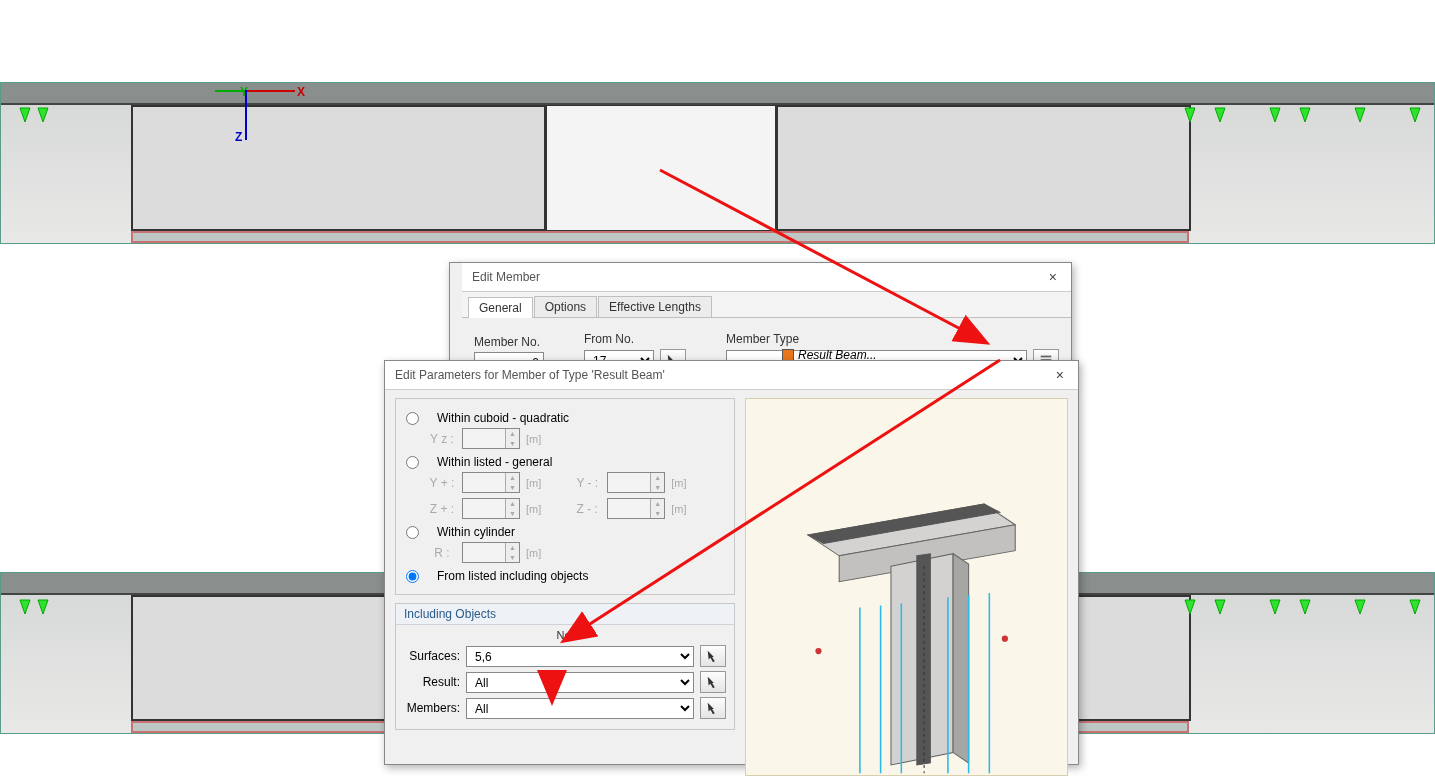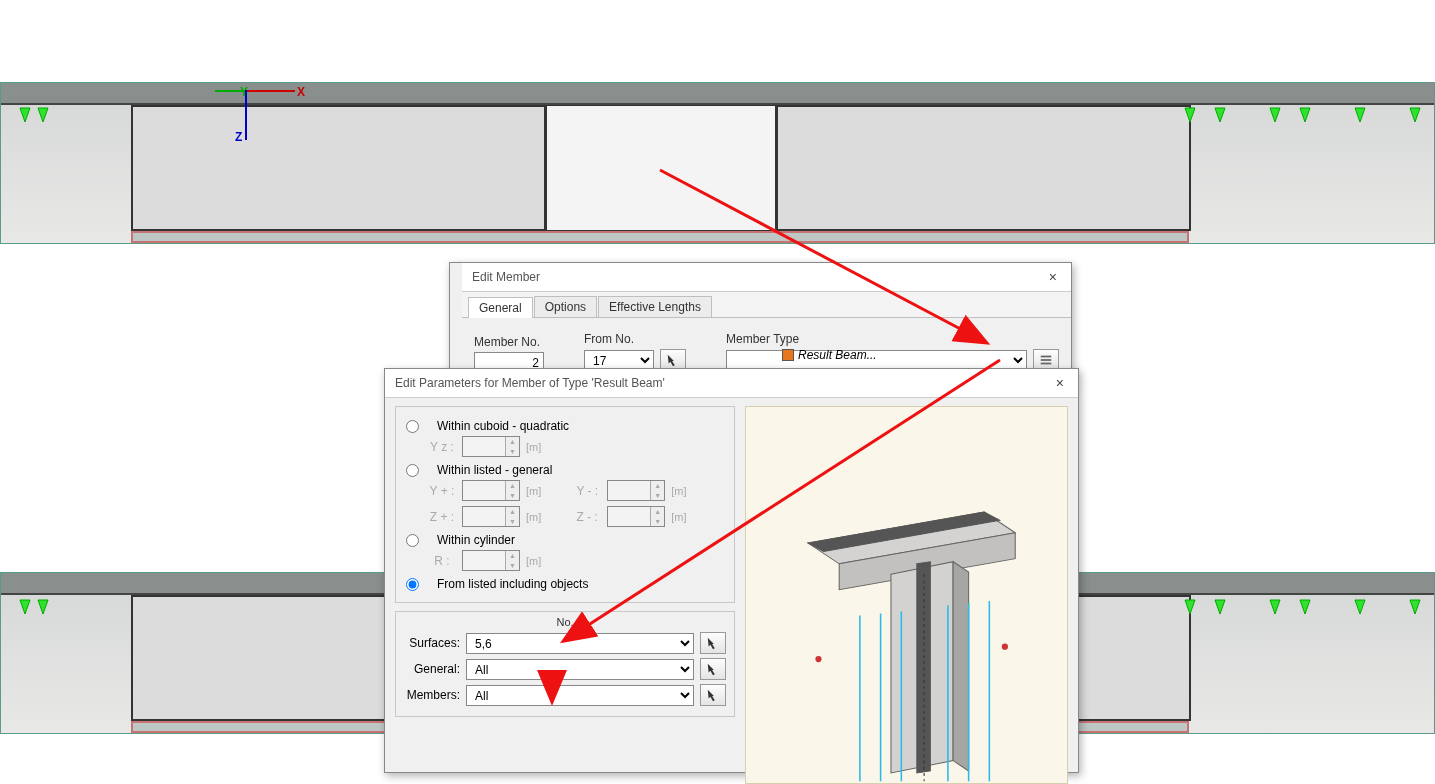--- a/index.html
+++ b/index.html
@@ -165,21 +165,21 @@
       </div>
     </div>
   </div>
 </div>
 
 <div style="position:absolute; left:782px; top:348px; display:flex; align-items:center; pointer-events:none;font-style:italic;">
   <span class="swatch"></span>
   <span style="font-size:12px;">Result Beam...</span>
 </div>
 
-<div class="dialog" style="left:384px; top:368px; width:695px; height:405px;">
+<div class="dialog" style="left:384px; top:360px; width:695px; height:405px;">
   <div class="titlebar">
     <span class="title">Edit Parameters for Member of Type 'Result Beam'</span>
     <span class="close">×</span>
   </div>
   <div class="params-body">
     <div class="params-left">
 
       <div class="groupbox">
         <div style="padding:6px 10px 8px 10px;">
 
@@ -263,34 +263,35 @@
           </div>
 
           <div class="radio-row">
             <input type="radio" name="integ" checked="" style="">
             <span>From listed including objects</span>
           </div>
         </div>
       </div>
 
       <div class="groupbox">
+        <div class="groupbox-title">Including Objects</div>
         <div style="padding:4px 8px 6px 8px;">
           <div style="text-align:center; font-size:11px; color:#333; margin-bottom:2px;">No.</div>
 
           <div class="inc-row">
             <span class="inc-label">Surfaces:</span>
             <select class="sel"><option>5,6</option></select>
             <span class="btn-icon">
                 <svg viewBox="0 0 16 16">
                   <path d="M2 2 L9 9 L7 9 L10 14 L8 15 L5 10 L3 12 Z" fill="#333"></path>
                 </svg>
               </span>
           </div>
           <div class="inc-row">
-            <span class="inc-label">General:</span>
+            <span class="inc-label">Result:</span>
             <select class="sel"><option>All</option></select>
             <span class="btn-icon">
                 <svg viewBox="0 0 16 16">
                   <path d="M2 2 L9 9 L7 9 L10 14 L8 15 L5 10 L3 12 Z" fill="#333"></path>
                 </svg>
               </span>
           </div>
           <div class="inc-row">
             <span class="inc-label">Members:</span>
             <select class="sel"><option>All</option></select>

